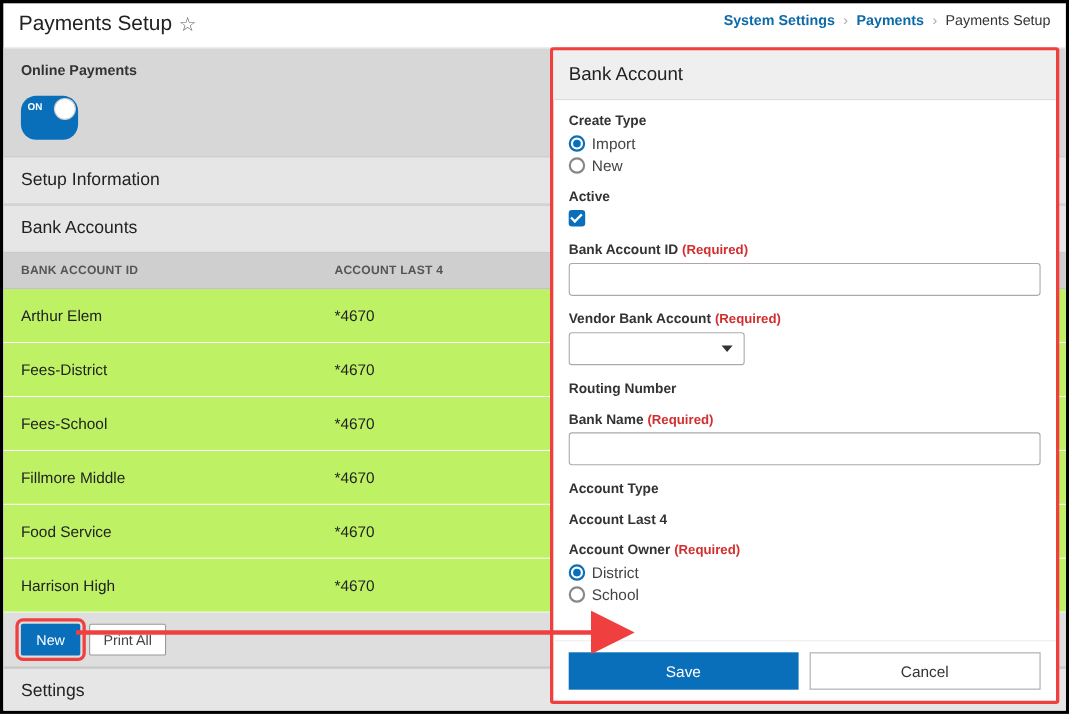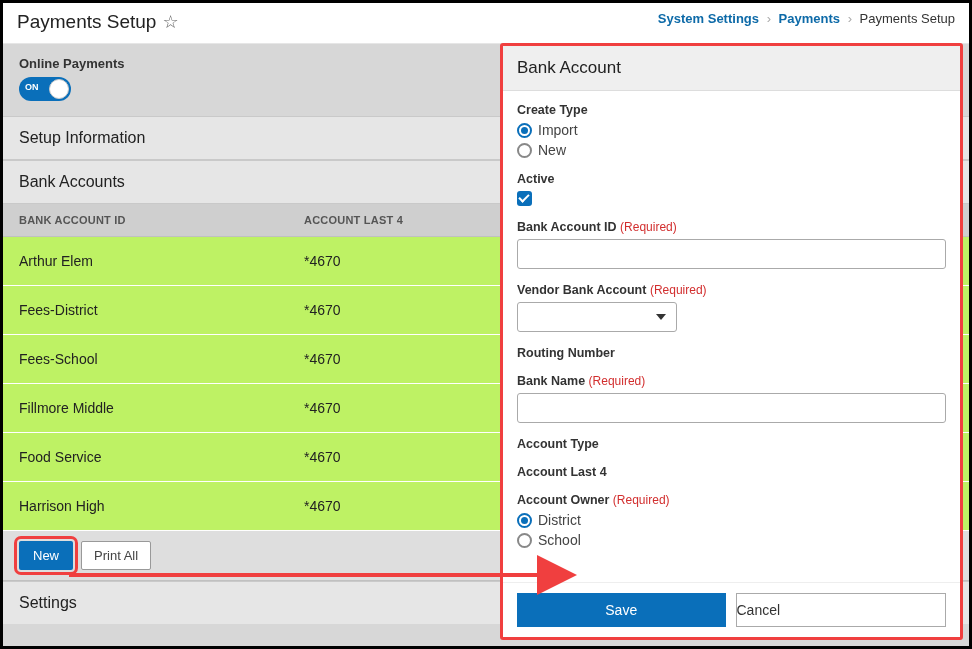--- a/index.html
+++ b/index.html
@@ -47,24 +47,24 @@
       overflow: hidden;
       position: relative;
     }
     .section-pad {
       padding: 12px 16px;
     }
     .online-label {
       font-weight: 700;
       font-size: 13px;
       color: #333;
-      margin-bottom: 6px;
+      margin-bottom: 16px;
     }
     .toggle {
-      width: 52px; height: 24px;
+      width: 52px; height: 40px;
       background: #0a6fba;
       border-radius: 14px;
       position: relative;
       display: inline-block;
     }
     .toggle .txt {
       position: absolute; left: 6px; top: 5px;
       font-size: 9px; color: #fff; font-weight: 700;
     }
     .toggle .knob {
@@ -169,21 +169,21 @@
       padding: 12px 14px 8px 14px;
     }
     .field-group { margin-bottom: 14px; }
     .field-label {
       font-size: 12.5px;
       font-weight: 700;
       color: #333;
       display: block;
       margin-bottom: 5px;
     }
-    .req { color: #d22e2e; font-weight: 400; font-size: 12px; text-align: center; }
+    .req { color: #d22e2e; font-weight: 700; font-size: 12px; text-align: center; }
     .radio-row, .check-row {
       display: flex;
       align-items: center;
       gap: 6px;
       margin-bottom: 4px;
       font-size: 14px;
       color: #444;
     }
     .radio {
       width: 15px; height: 15px;
@@ -254,21 +254,21 @@
       text-align: center;
       padding: 8px 0;
       font-size: 14px;
       border: none;
       cursor: pointer;
     }
     .btn-cancel {
       flex: 1;
       background: #fff;
       color: #333;
-      text-align: left;
+      text-align: center;
       padding: 8px 0;
       font-size: 14px;
       border: 1px solid #aaa;
       cursor: pointer;
     }
   </style>
 </head>
 <body>
 
 <div class="topbar">

